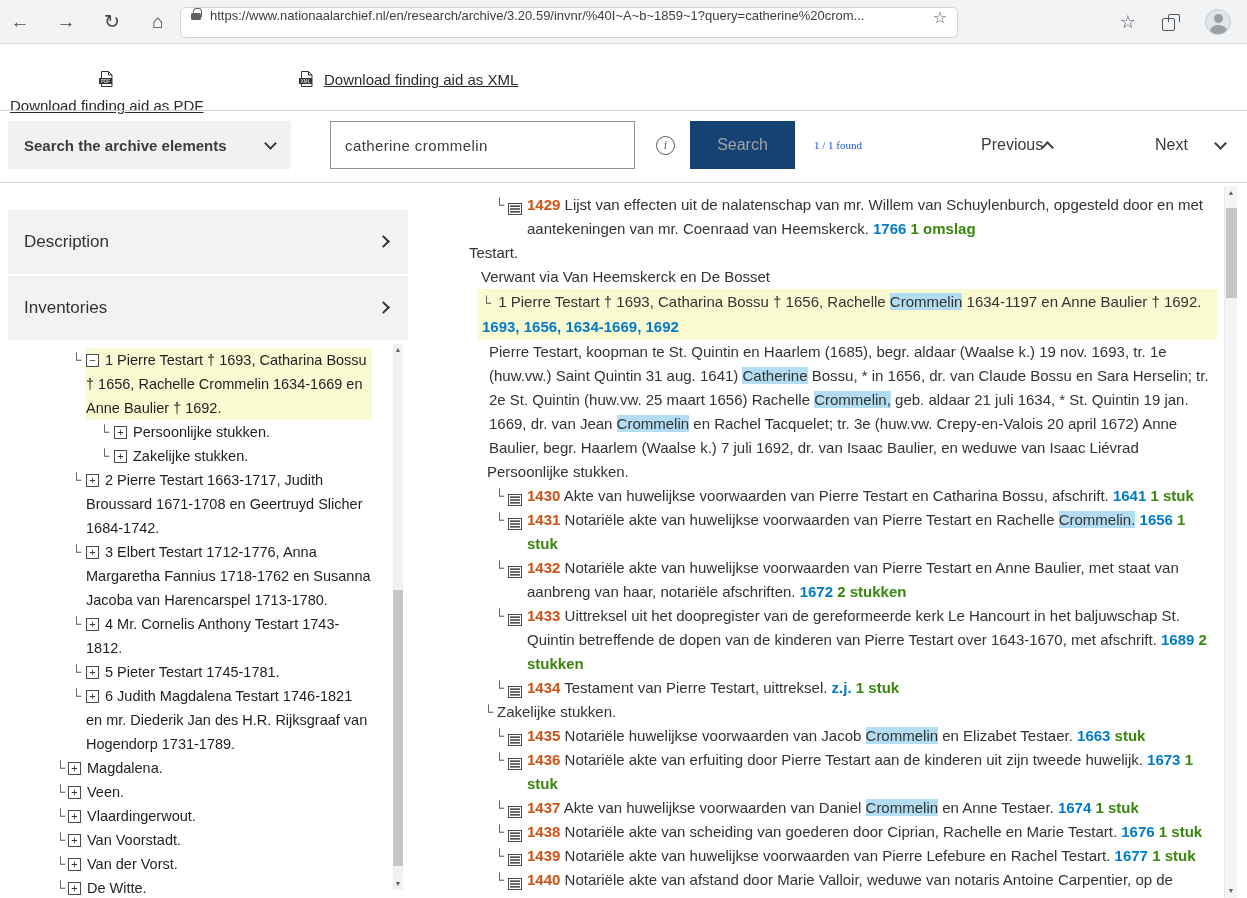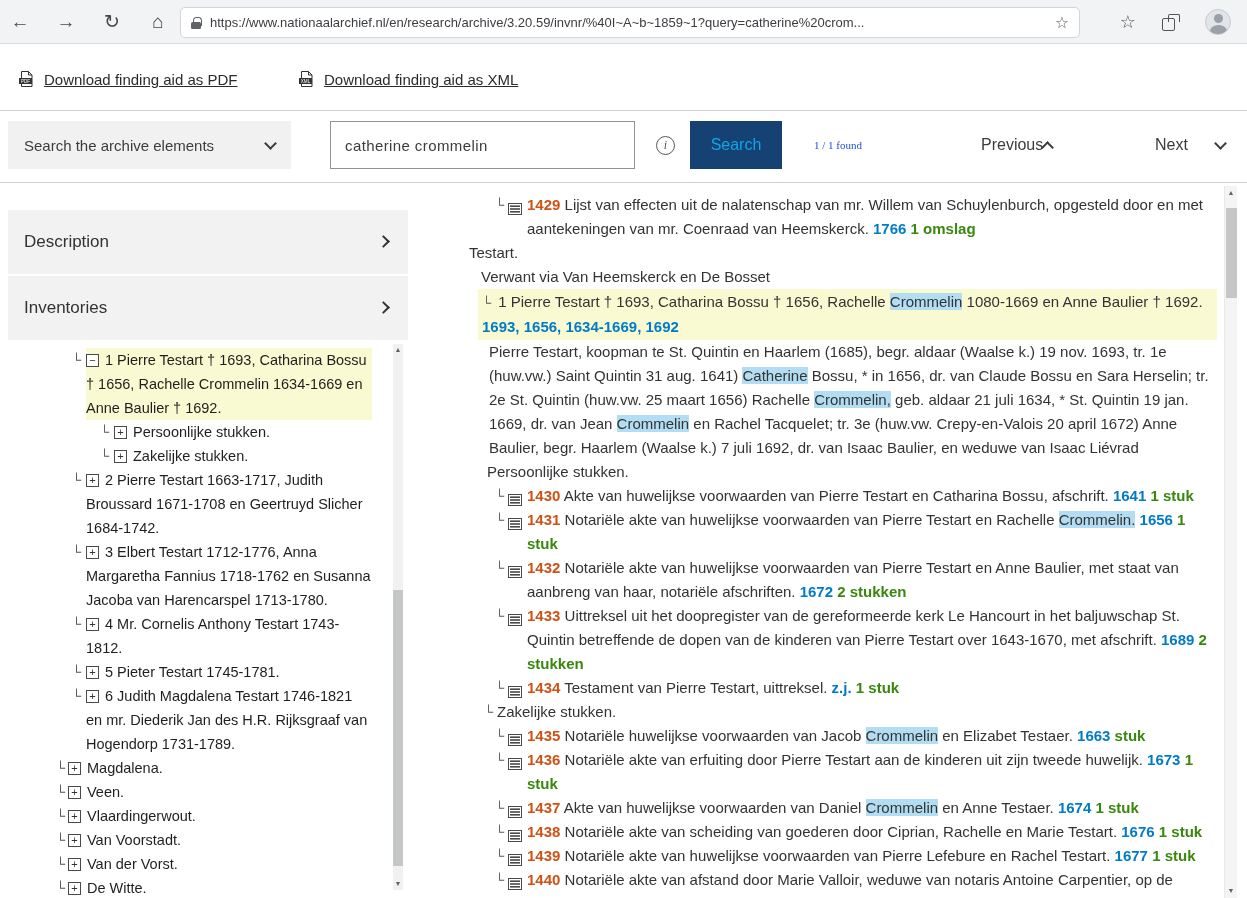--- a/index.html
+++ b/index.html
@@ -4,53 +4,53 @@
 <style>
   * { box-sizing: border-box; }
   html,body { margin:0; padding:0; }
   body { font-family:"Liberation Sans","DejaVu Sans",sans-serif; background:#fff; }
   .screen { position:relative; width:1247px; height:898px; overflow:hidden; background:#fff; }
 
   
   .chrome { position:absolute; top:0; left:0; right:0; height:44px; background:#f1f3f4; border-bottom:1px solid #d9dcdf; }
   .nav-icons { position:absolute; left:6px; top:0; height:44px; display:flex; align-items:center; gap:18px; }
   .nav-btn { width:28px; height:28px; text-align:center; line-height:28px; font-size:19px; color:#45484c; cursor:default; }
-  .addr { position:absolute; left:180px; top:7px; width:900px; height:31px; background:#fff; border:1px solid #d2d5d8; border-radius:5px; display:flex; align-items:center; padding:0 10px; }
+  .addr { position:absolute; left:180px; top:7px; width:778px; height:31px; background:#fff; border:1px solid #d2d5d8; border-radius:5px; display:flex; align-items:flex-start; padding:0 10px; }
   .lock-icon { position:relative; width:10px; height:12px; margin-right:9px; flex:none; }
   .lock-icon::before { content:""; position:absolute; top:0; left:1.5px; width:7px; height:8px; border:1.5px solid #5f6368; border-radius:3.5px 3.5px 0 0; border-bottom:none; }
   .lock-icon::after { content:""; position:absolute; bottom:0; left:0; width:10px; height:7px; background:#5f6368; border-radius:1.5px; }
   .url { flex:1; font-size:13px; color:#3a3d41; white-space:nowrap; overflow:hidden; }
   .addr .star { font-size:16px; color:#5f6368; margin-left:8px; }
   .chrome-right { position:absolute; right:16px; top:0; height:44px; display:flex; align-items:center; gap:26px; }
   .favbar-icon { font-size:18px; color:#50555a; }
   .collections-icon { position:relative; width:17px; height:16px; display:inline-block; }
   .collections-icon::before { content:""; position:absolute; left:0; top:4px; width:11px; height:11px; border:1.5px solid #50555a; border-radius:2px; }
   .collections-icon::after { content:""; position:absolute; left:6px; top:0; width:10px; height:7px; border:1.5px solid #50555a; border-bottom:none; border-radius:2px 2px 0 0; }
   .avatar { width:26px; height:26px; border-radius:50%; background:#e1e4e8; border:1px solid #c8ccd1; position:relative; overflow:hidden; display:inline-block; }
   .avatar::before { content:""; position:absolute; top:4px; left:8px; width:9px; height:9px; border-radius:50%; background:#9aa0a6; }
   .avatar::after { content:""; position:absolute; top:15px; left:4px; width:17px; height:12px; border-radius:50% 50% 0 0; background:#9aa0a6; }
 
   
   .downloads { position:absolute; top:62px; left:0; right:0; height:44px; }
   .dl-link { position:absolute; top:8px; display:flex; align-items:center; gap:9px; font-size:15px; color:#2b2b2b; text-decoration:underline; cursor:pointer; }
-  .dl-pdf { left:18px; } .dl-xml { left:298px; }
+  .dl-pdf { left:10px;flex-direction:column; } .dl-xml { left:298px; }
   .file-icon { display:inline-block; width:17px; height:18px; }
   .rule { position:absolute; left:0; right:0; height:1px; background:#cfd2d4; }
   .rule-1 { top:110px; } .rule-2 { top:182px; }
 
   
   .scope { position:absolute; left:8px; top:121px; width:283px; height:48px; background:#f1f1f1; display:flex; align-items:center; padding:0 16px; font-size:15px; color:#3c3c3c; cursor:pointer; }
-  .scope .scope-label { flex:1; }
+  .scope .scope-label { flex:1;font-weight:bold; }
   .chev { width:9px; height:9px; border-right:2px solid #3c3c3c; border-bottom:2px solid #3c3c3c; display:inline-block; }
   .chev.down { transform:rotate(45deg); margin-top:-4px; }
   .chev.up { transform:rotate(-135deg); margin-top:5px; }
   .chev.right { transform:rotate(-45deg); }
   .search-input { position:absolute; left:330px; top:121px; width:305px; height:48px; border:1px solid #8f9396; background:#fff; padding:0 40px 0 14px; font-size:15px; color:#3c3c3c; font-family:inherit; letter-spacing:0.4px; }
   .info-icon { position:absolute; left:656px; top:136px; width:19px; height:19px; border:1.5px solid #55595d; border-radius:50%; color:#55595d; font-size:12px; line-height:16px; text-align:center; font-family:"Liberation Serif",serif; font-style:italic; cursor:pointer; }
-  .search-btn { position:absolute; left:690px; top:121px; width:92px; height:48px; background:var(--accent-blue,#154273); color:#0ea5e9; font-size:16px; border:none; cursor:pointer; font-family:inherit; }
+  .search-btn { position:absolute; left:690px; top:121px; width:105px; height:48px; background:var(--accent-blue,#154273); color:#a3a3a3; font-size:16px; border:none; cursor:pointer; font-family:inherit; }
   .result-count { position:absolute; left:814px; top:121px; height:48px; line-height:48px; font-size:11px; color:#1d4ed8;font-family:Liberation Serif, serif; }
   .nav-result { position:absolute; top:121px; height:48px; display:flex; align-items:center; font-size:16px; color:#3c3c3c; cursor:pointer; }
   .nav-prev { left:981px; } .nav-next { left:1155px; gap:28px; }
 
   
   .acc { position:absolute; left:8px; width:400px; height:64px; background:#f2f2f2; cursor:pointer; }
   .acc-1 { top:210px; } .acc-2 { top:276px; }
   .acc .acc-label { position:absolute; left:16px; top:0; line-height:64px; font-size:17px; color:#333; }
   .acc .acc-chev { position:absolute; right:20px; top:27px; }
   .acc .chev { border-color:#333; }
@@ -239,21 +239,21 @@
 
   <div class="content" id="results-list">
       <div class="c-item"><span class="branch">└</span><span class="doc-icon"><svg width="14" height="12" viewBox="0 0 14 12">
             <rect x="0.5" y="0.5" width="13" height="11" fill="#ffffff" stroke="#4a4a4a"></rect>
             <rect x="2" y="2.4" width="10" height="1.6" fill="#4a4a4a"></rect>
             <rect x="2" y="5.2" width="10" height="1.6" fill="#4a4a4a"></rect>
             <rect x="2" y="8" width="10" height="1.6" fill="#4a4a4a"></rect>
           </svg></span><span class="seg-num">1429</span><span class="seg-t"> Lijst van effecten uit de nalatenschap van mr. Willem van Schuylenburch, opgesteld door en met aantekeningen van mr. Coenraad van Heemskerck. </span><span class="seg-date">1766</span><span class="seg-t"> </span><span class="seg-ext">1 omslag</span></div>
       <div class="c-head"><span class="seg-t">Testart.</span></div>
       <div class="c-plain"><span class="seg-t">Verwant via Van Heemskerck en De Bosset</span></div>
-      <div class="c-yellow"><span class="branch">└</span><span class="seg-t">1 Pierre Testart † 1693, Catharina Bossu † 1656, Rachelle </span><span class="seg-hl">Crommelin</span><span class="seg-t"> 1080-1669 en Anne Baulier † 1692. </span><span class="seg-date">1693, 1656, 1634-1669, 1692</span></div>
+      <div class="c-yellow"><span class="branch">└</span><span class="seg-t">1 Pierre Testart † 1693, Catharina Bossu † 1656, Rachelle </span><span class="seg-hl">Crommelin</span><span class="seg-t"> 1634-1197 en Anne Baulier † 1692. </span><span class="seg-date">1693, 1656, 1634-1669, 1692</span></div>
       <div class="c-para"><span class="seg-t">Pierre Testart, koopman te St. Quintin en Haarlem (1685), begr. aldaar (Waalse k.) 19 nov. 1693, tr. 1e (huw.vw.) Saint Quintin 31 aug. 1641) </span><span class="seg-hl">Catherine</span><span class="seg-t"> Bossu, * in 1656, dr. van Claude Bossu en Sara Herselin; tr. 2e St. Quintin (huw.vw. 25 maart 1656) Rachelle </span><span class="seg-hl">Crommelin,</span><span class="seg-t"> geb. aldaar 21 juli 1634, * St. Quintin 19 jan. 1669, dr. van Jean </span><span class="seg-hl">Crommelin</span><span class="seg-t"> en Rachel Tacquelet; tr. 3e (huw.vw. Crepy-en-Valois 20 april 1672) Anne Baulier, begr. Haarlem (Waalse k.) 7 juli 1692, dr. van Isaac Baulier, en weduwe van Isaac Liévrad</span></div>
       <div class="c-sub"><span class="seg-t">Persoonlijke stukken.</span></div>
       <div class="c-item"><span class="branch">└</span><span class="doc-icon"><svg width="14" height="12" viewBox="0 0 14 12">
             <rect x="0.5" y="0.5" width="13" height="11" fill="#ffffff" stroke="#4a4a4a"></rect>
             <rect x="2" y="2.4" width="10" height="1.6" fill="#4a4a4a"></rect>
             <rect x="2" y="5.2" width="10" height="1.6" fill="#4a4a4a"></rect>
             <rect x="2" y="8" width="10" height="1.6" fill="#4a4a4a"></rect>
           </svg></span><span class="seg-num">1430</span><span class="seg-t"> Akte van huwelijkse voorwaarden van Pierre Testart en Catharina Bossu, afschrift. </span><span class="seg-date">1641</span><span class="seg-t"> </span><span class="seg-ext">1 stuk</span></div>
       <div class="c-item"><span class="branch">└</span><span class="doc-icon"><svg width="14" height="12" viewBox="0 0 14 12">
             <rect x="0.5" y="0.5" width="13" height="11" fill="#ffffff" stroke="#4a4a4a"></rect>

